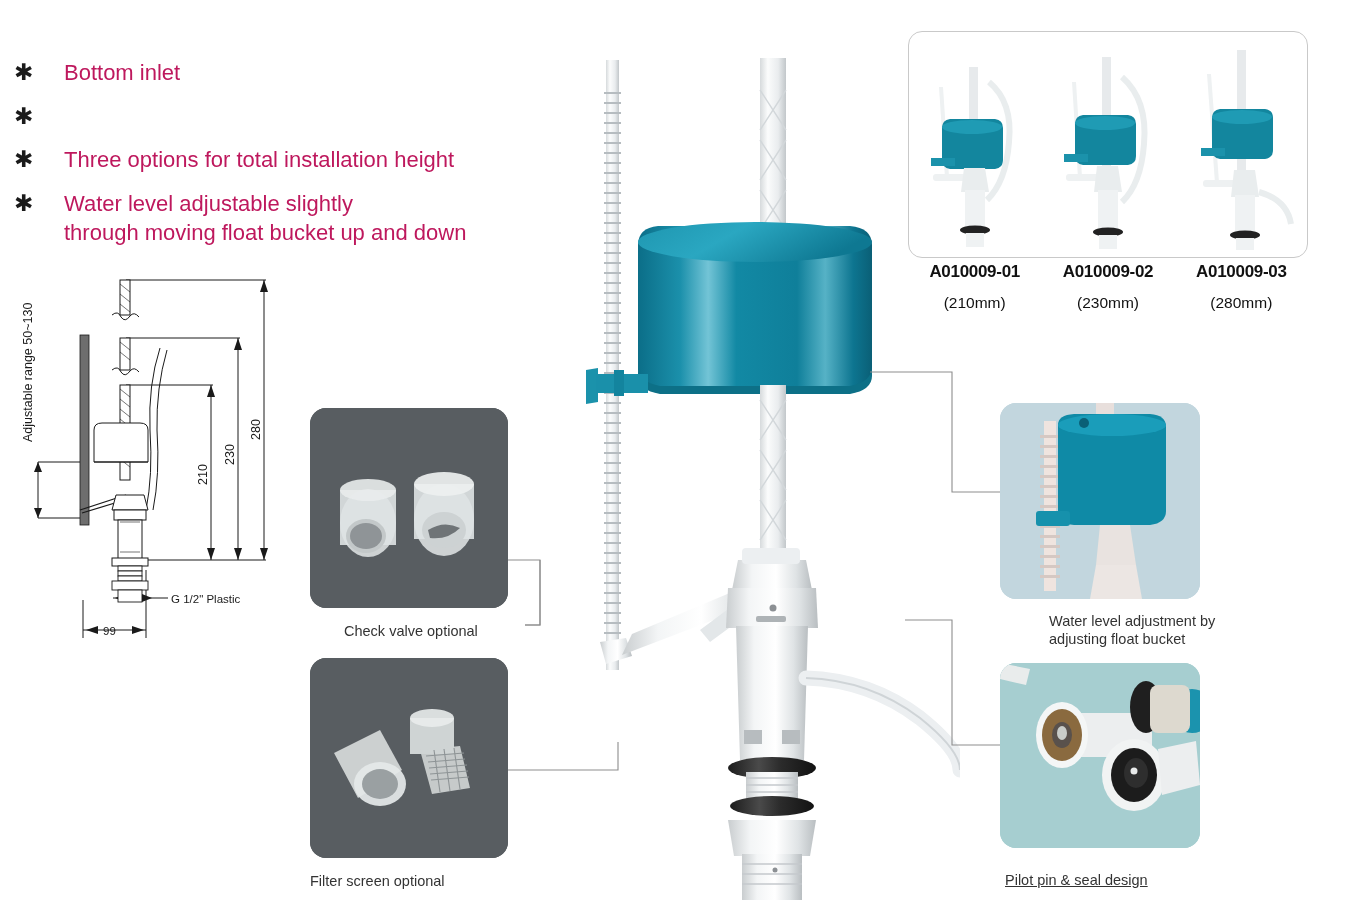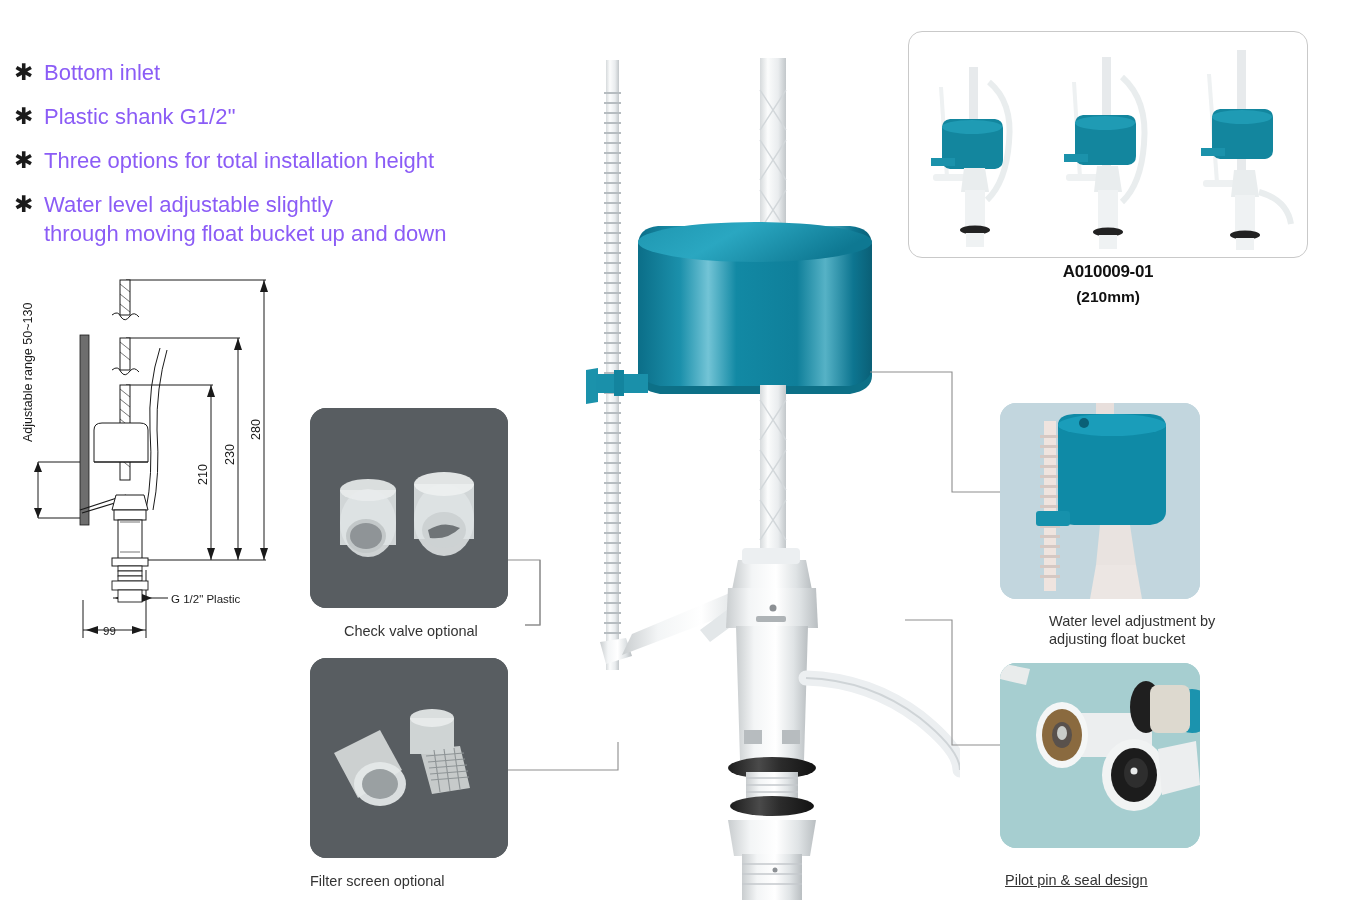--- a/index.html
+++ b/index.html
@@ -18,21 +18,21 @@
   }
 
   
   #features { position: absolute; left: 14px; top: 58px; width: 530px; }
   .feat-row { display: flex; align-items: flex-start; margin-bottom: 15px; }
   .feat-star {
     font-size: 23px; font-weight: 700; color: #1a1a1a;
     line-height: 28px; width: 30px; flex: 0 0 30px;
     text-align: left; font-family: "DejaVu Sans", sans-serif;
   }
-  .feat-text { font-size: 22px; color: #8b5cf6; line-height: 29px; }
+  .feat-text { font-size: 22px; color: #be185d; line-height: 29px; margin-left: 20px; }
   .feat-text .l2 { display: block; }
 
   
   #drawing { position: absolute; left: 8px; top: 270px; width: 280px; height: 385px; }
   #drawing svg { display: block; }
   .dim-txt { font-family: "Liberation Sans", sans-serif; font-size: 12.5px; fill: #1a1a1a; }
   .dim-txt-s { font-family: "Liberation Sans", sans-serif; font-size: 11.5px; fill: #1a1a1a; }
 
   
   #variant-panel {
@@ -40,21 +40,21 @@
     border: 1.5px solid #c9c9c9; border-radius: 14px; background: #fff;
   }
   .variant-strip { display: flex; width: 100%; height: 100%; }
   .variant-cell { flex: 1; position: relative; }
   #variant-labels {
     position: absolute; left: 908px; top: 262px; width: 400px; height: 48px;
     display: flex;
   }
   .vlabel { flex: 1; text-align: center; }
   .vlabel .code { font-size: 17px; font-weight: 700; color: #111; letter-spacing: -0.3px; }
-  .vlabel .mm { font-size: 15.5px; color: #111; margin-top: 6px; font-weight: bold; }
+  .vlabel .mm { font-size: 15.5px; color: #111; margin-top: 12px; }
 
   
   .inset { position: absolute; border-radius: 16px; overflow: hidden; }
   .inset-cap {
     position: absolute; font-size: 14.5px; color: #333; line-height: 18px;
   }
   #box-check  { left: 310px; top: 408px; width: 198px; height: 200px; background:#5a5f63; }
   #cap-check  { left: 310px; top: 622px; width: 230px; margin-left: 34px; }
   #box-filter { left: 310px; top: 658px; width: 198px; height: 200px; background:#5a5f63; }
   #cap-filter { left: 310px; top: 872px; width: 230px; }
@@ -74,21 +74,20 @@
 
 <div id="sheet">
 
   <div id="features">
     <div class="feat-row">
       <span class="feat-star">✱</span>
       <span class="feat-text">Bottom inlet</span>
     </div>
     <div class="feat-row">
       <span class="feat-star">✱</span>
-      <span class="feat-text">Plastic shank G1/2''</span>
     </div>
     <div class="feat-row">
       <span class="feat-star">✱</span>
       <span class="feat-text">Three options for total installation height</span>
     </div>
     <div class="feat-row">
       <span class="feat-star">✱</span>
       <span class="feat-text">
         <span>Water level adjustable slightly</span>
         <span class="l2">through moving float bucket up and down</span>
@@ -433,20 +432,28 @@
         </svg>
       </div>
     </div>
   </div>
 
   <div id="variant-labels">
     <div class="vlabel">
       <div class="code">A010009-01</div>
       <div class="mm">(210mm)</div>
     </div>
+    <div class="vlabel">
+      <div class="code">A010009-02</div>
+      <div class="mm">(230mm)</div>
+    </div>
+    <div class="vlabel">
+      <div class="code">A010009-03</div>
+      <div class="mm">(280mm)</div>
+    </div>
   </div>
 
   <svg id="lines">
     <g stroke="#8d8d8d" stroke-width="1.1" fill="none">
 
       <path d="M508 560 L540 560 L540 625 L525 625"></path>
       <path d="M525 625 L540 625 L540 560"></path>
 
       <path d="M508 770 L618 770 L618 742"></path>
 

